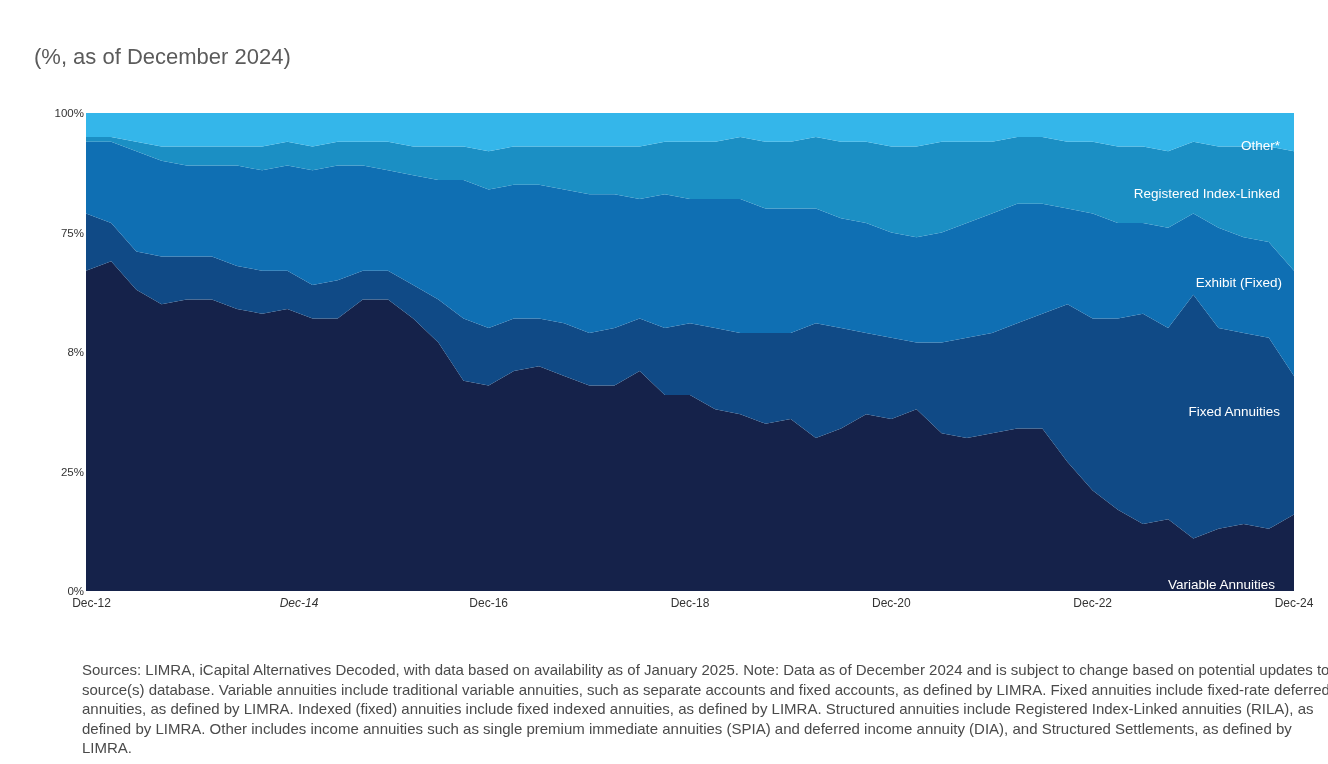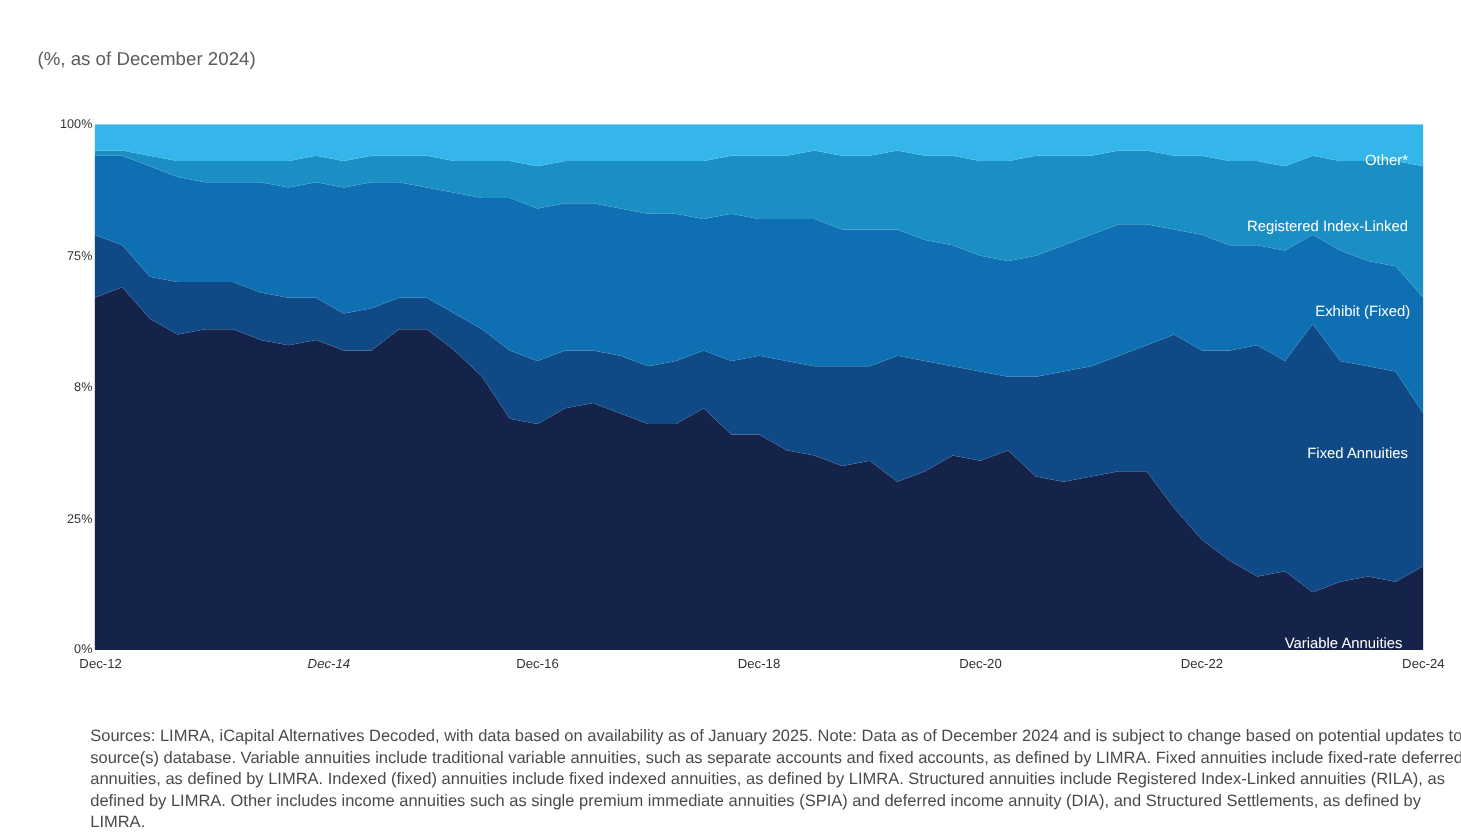--- a/index.html
+++ b/index.html
@@ -12,21 +12,21 @@
   }
   .page{position:relative;width:1328px;height:764px;}
 
   .title{
     position:absolute;left:32px;top:4px;
     font-size:19px;font-weight:bold;color:#1b9ad6;
     letter-spacing:.1px;
   }
   .subtitle{
     position:absolute;left:34px;top:44px;
-    font-size:17px;color:#5b5b5b;
+    font-size:22px;color:#5b5b5b;
   }
 
   .chart-wrap{position:absolute;left:34px;top:104px;width:1260px;height:505px;}
   .plot{position:absolute;left:52px;top:9px;width:1208px;height:478px;}
 
   .ytick{
     position:absolute;right:1210px;width:60px;text-align:right;
     font-size:11.5px;color:#333;transform:translateY(-6px);
     white-space:nowrap;
   }
@@ -75,20 +75,20 @@
         <div class="xtick" style="left: 52px; padding-left: 11px;">Dec-12</div>
         <div class="xtick" style="left: 265px; font-style: italic;">Dec-14</div>
         <div class="xtick" style="left: 454.667px;">Dec-16</div>
         <div class="xtick" style="left: 656px;">Dec-18</div>
         <div class="xtick" style="left: 857.333px;">Dec-20</div>
         <div class="xtick" style="left: 1058.67px;">Dec-22</div>
         <div class="xtick" style="left: 1260px;">Dec-24</div>
       </div>
 
     <div class="series-label" style="right:14px;top:18px;">Other*</div>
-    <div class="series-label" style="right:14px;top:78px;text-align:center;">Registered Index-Linked</div>
+    <div class="series-label" style="right:14px;top:66px;text-align:center;">Registered Index-Linked</div>
     <div class="series-label" style="right:12px;top:155px;">Exhibit (Fixed)</div>
     <div class="series-label" style="right:14px;top:284px;">Fixed Annuities</div>
     <div class="series-label" style="right:19px;top:457px;">Variable Annuities</div>
   </div>
 
   <div class="footnote">Sources: LIMRA, iCapital Alternatives Decoded, with data based on availability as of January 2025. Note: Data as of December 2024 and is subject to change based on potential updates to source(s) database. Variable annuities include traditional variable annuities, such as separate accounts and fixed accounts, as defined by LIMRA. Fixed annuities include fixed-rate deferred annuities, as defined by LIMRA. Indexed (fixed) annuities include fixed indexed annuities, as defined by LIMRA. Structured annuities include Registered Index-Linked annuities (RILA), as defined by LIMRA. Other includes income annuities such as single premium immediate annuities (SPIA) and deferred income annuity (DIA), and Structured Settlements, as defined by LIMRA.</div>
 </div>
 
 </body></html>

